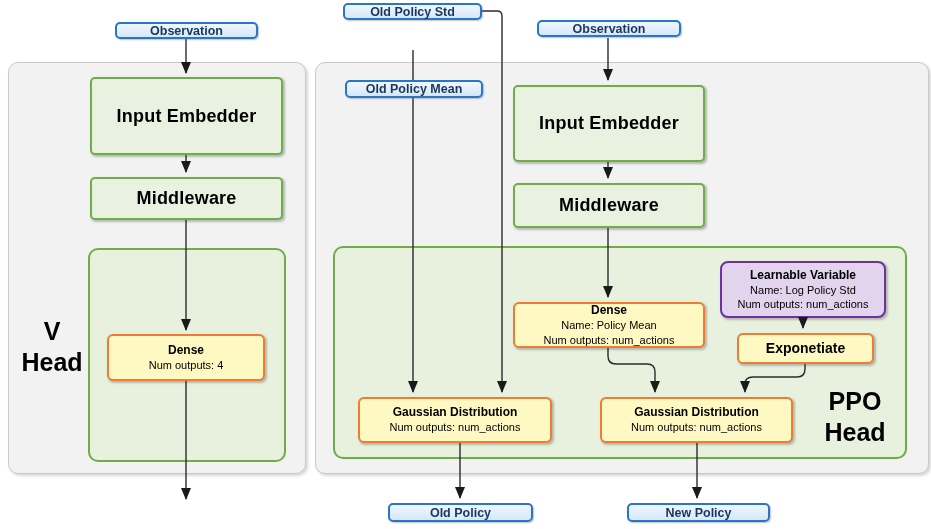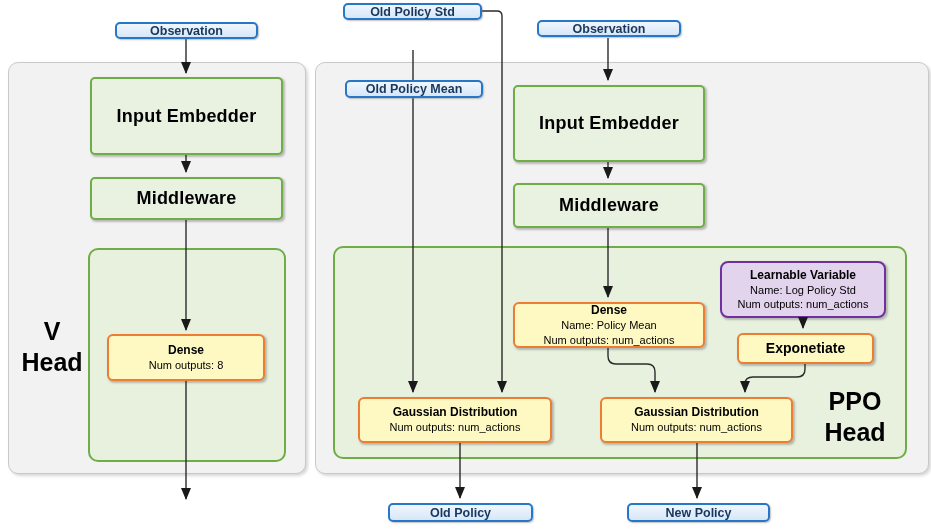--- a/index.html
+++ b/index.html
@@ -48,21 +48,21 @@
   <div class="node green z3 big-label" style="left:90px;top:77px;width:193px;height:78px;">
       <span>Input Embedder</span>
     </div>
 
   <div class="node green z3 big-label" style="left:90px;top:177px;width:193px;height:43px;">
       <span>Middleware</span>
     </div>
 
   <div class="node orange z3" style="left:107px;top:334px;width:158px;height:47px;">
     <span class="title">Dense</span>
-    <span class="detail">Num outputs: 8</span>
+    <span class="detail">Num outputs: 4</span>
   </div>
 
 
   <div class="panel z1" style="left:315px;top:62px;width:612px;height:410px;"></div>
 
   <div class="gcontainer z2" style="left:333px;top:246px;width:570px;height:209px;"></div>
 
   <div class="panel-label" style="left:818px;top:386px;width:74px;"><span>PPO</span><br><span>Head</span></div>
 
   <div class="badge" style="left:343px;top:3px;width:139px;height:17px;text-align:center;">

